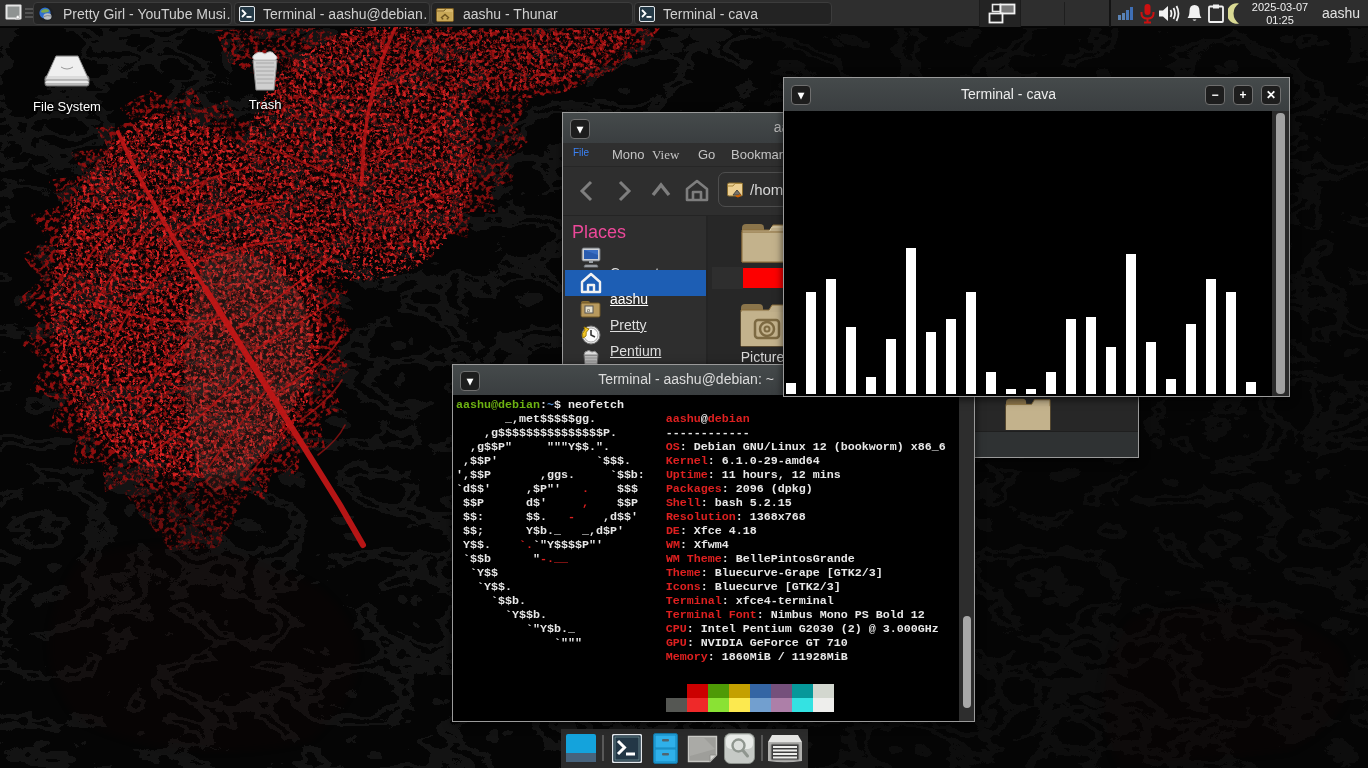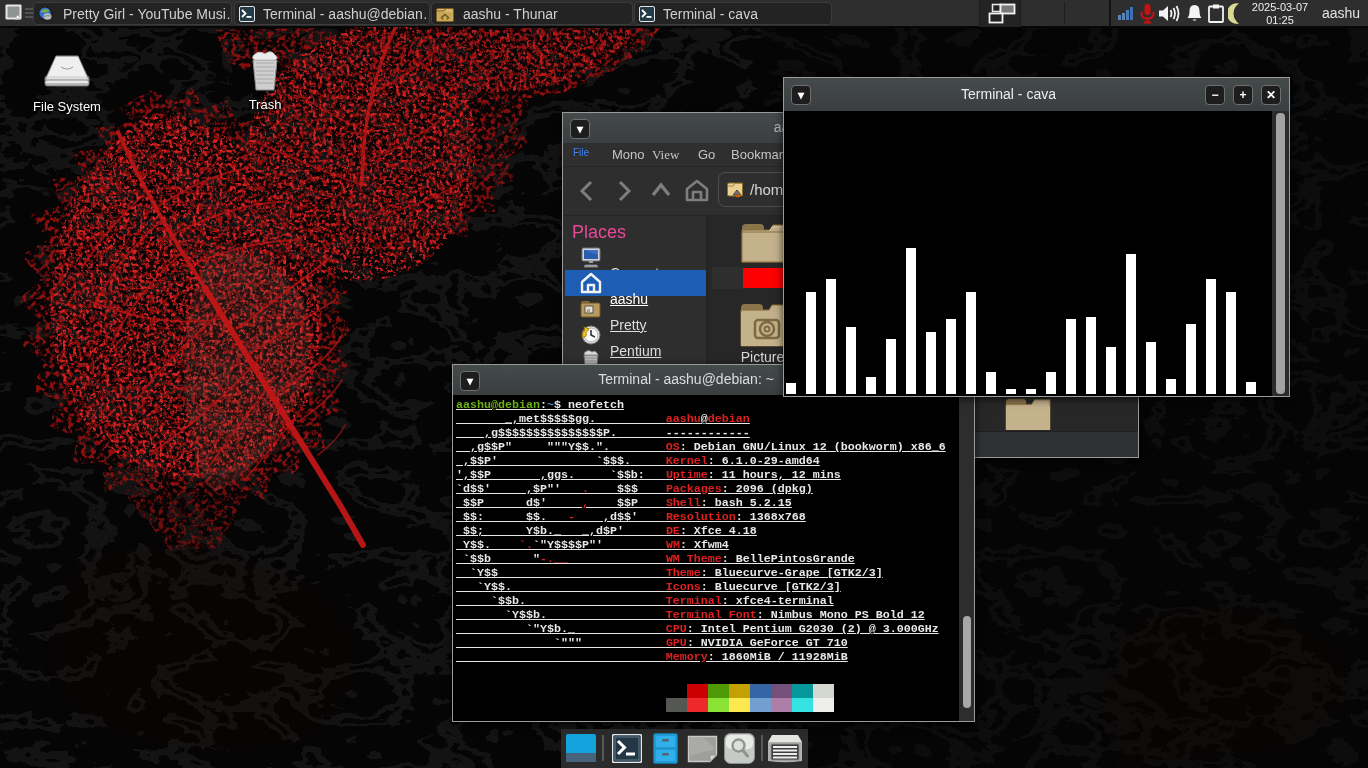--- a/index.html
+++ b/index.html
@@ -384,21 +384,21 @@
 
   <div class="abs" style="left:0;top:318px;width:575px;height:26px;background:#2f3233;border-top:1px solid #1f1f1f;"></div>
 </div>
 
 <div class="win" id="term1" style="left:452px;top:364px;width:523px;height:358px;background:#000;z-index:20;">
   <div class="titlebar">
     <div class="wbtn" style="left:7px;">▾</div>
     <div class="ttext" style="width:466px;">Terminal - aashu@debian: ~</div>
   </div>
   <div class="abs" style="left:0;top:30px;width:521px;height:326px;background:#000;overflow:hidden;">
-    <pre class="term abs" style="left:3px;top:3px;text-decoration:underline;" id="neo"><span class="g">aashu@debian</span><span class="w">:</span><span class="b">~</span><span class="w">$ neofetch</span>
+    <pre class="term abs" style="left:3px;top:3px;" id="neo"><span class="g">aashu@debian</span><span class="w">:</span><span class="b">~</span><span class="w">$ neofetch</span>
 <span class="w">       _,met$$$$$gg.</span>          <span class="r">aashu</span><span class="w">@</span><span class="r">debian</span>
 <span class="w">    ,g$$$$$$$$$$$$$$$P.</span>       <span class="w">------------</span>
 <span class="w">  ,g$$P"     """Y$$.".</span>        <span class="r">OS</span><span class="w">: Debian GNU/Linux 12 (bookworm) x86_6</span>
 <span class="w"> ,$$P'              `$$$.</span>     <span class="r">Kernel</span><span class="w">: 6.1.0-29-amd64</span>
 <span class="w">',$$P       ,ggs.     `$$b:</span>   <span class="r">Uptime</span><span class="w">: 11 hours, 12 mins</span>
 <span class="w">`d$$'     ,$P"'   <span class="r">.</span>    $$$</span>    <span class="r">Packages</span><span class="w">: 2096 (dpkg)</span>
 <span class="w"> $$P      d$'     <span class="r">,</span>    $$P</span>    <span class="r">Shell</span><span class="w">: bash 5.2.15</span>
 <span class="w"> $$:      $$.   <span class="r">-</span>    ,d$$'</span>    <span class="r">Resolution</span><span class="w">: 1368x768</span>
 <span class="w"> $$;      Y$b._   _,d$P'</span>      <span class="r">DE</span><span class="w">: Xfce 4.18</span>
 <span class="w"> Y$$.    <span class="r">`.</span>`"Y$$$$P"'</span>         <span class="r">WM</span><span class="w">: Xfwm4</span>

